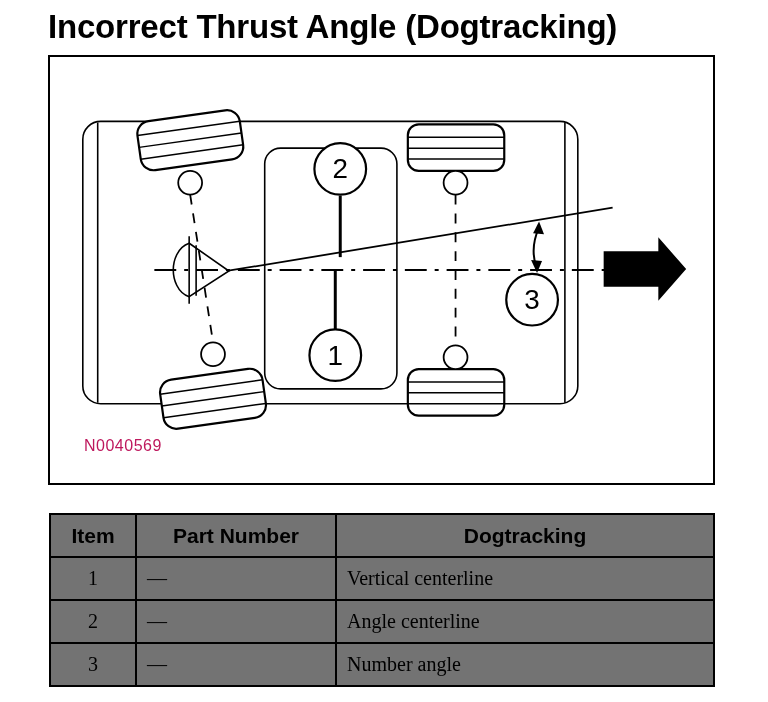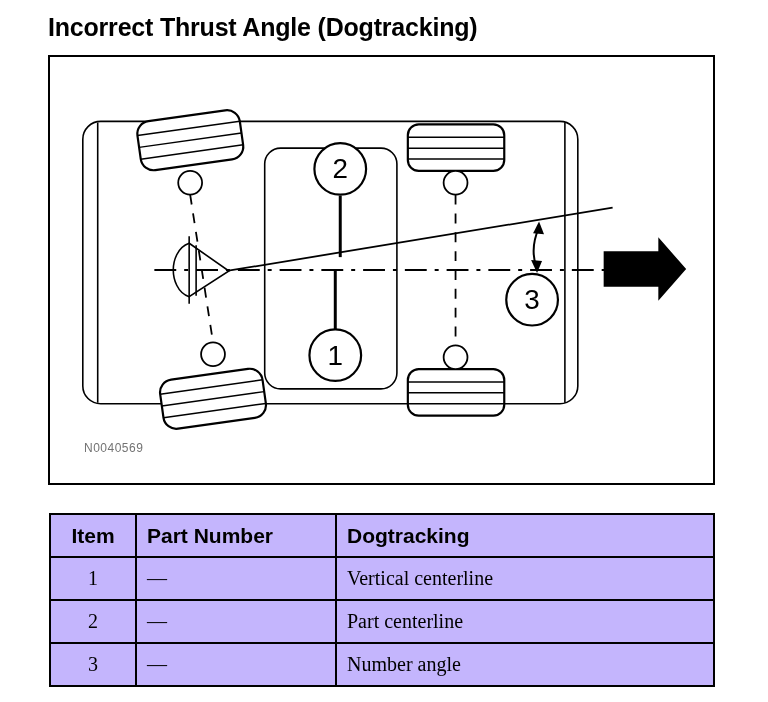--- a/index.html
+++ b/index.html
@@ -17,21 +17,21 @@
     overflow: hidden;
   }
 
   
   .page-title {
     position: absolute;
     left: 48px;
     top: 12px;
     font-family: "Liberation Sans", sans-serif;
     font-weight: bold;
-    font-size: 25px;
+    font-size: 33px;
     line-height: 30px;
     letter-spacing: -0.2px;
     white-space: nowrap;
     color: #000000;
   }
 
   
   .figure-frame {
     position: absolute;
     left: 48px;
@@ -48,52 +48,52 @@
     top: 0;
     width: 100%;
     height: 100%;
     display: block;
   }
   .figure-id {
     position: absolute;
     left: 34px;
     bottom: 28px;
     font-family: "Liberation Sans", sans-serif;
-    font-size: 12px;
+    font-size: 16px;
     letter-spacing: 0.5px;
-    color: #737373;
+    color: #be185d;
     white-space: nowrap;
   }
 
   
   .parts-table-wrap {
     position: absolute;
     left: 49px;
     top: 513px;
     width: 666px;
   }
   table.parts-table {
     border-collapse: collapse;
     width: 100%;
     table-layout: fixed;
-    background: #c4b5fd;
+    background: #737373;
     padding-left: 20px;
   }
   table.parts-table th,
   table.parts-table td {
     border: 2px solid #000000;
     padding: 0 10px;
     height: 41px;
     vertical-align: middle;
   }
   table.parts-table th {
     font-family: "Liberation Sans", sans-serif;
     font-weight: bold;
     font-size: 21px;
-    text-align: left;
+    text-align: center;
   }
   table.parts-table th.col-item { text-align: center; }
   table.parts-table td {
     font-family: "Liberation Serif", serif;
     font-size: 20px;
   }
   td.cell-item {
     text-align: center;
     font-family: "Liberation Serif", serif;
     font-size: 20px;
@@ -212,21 +212,21 @@
     </thead>
     <tbody>
       <tr>
         <td class="cell-item">1</td>
         <td class="cell-part">—</td>
         <td>Vertical centerline</td>
       </tr>
       <tr>
         <td class="cell-item">2</td>
         <td class="cell-part">—</td>
-        <td>Part centerline</td>
+        <td>Angle centerline</td>
       </tr>
       <tr>
         <td class="cell-item">3</td>
         <td class="cell-part">—</td>
         <td>Number angle</td>
       </tr>
     </tbody>
   </table>
 </div>
 

